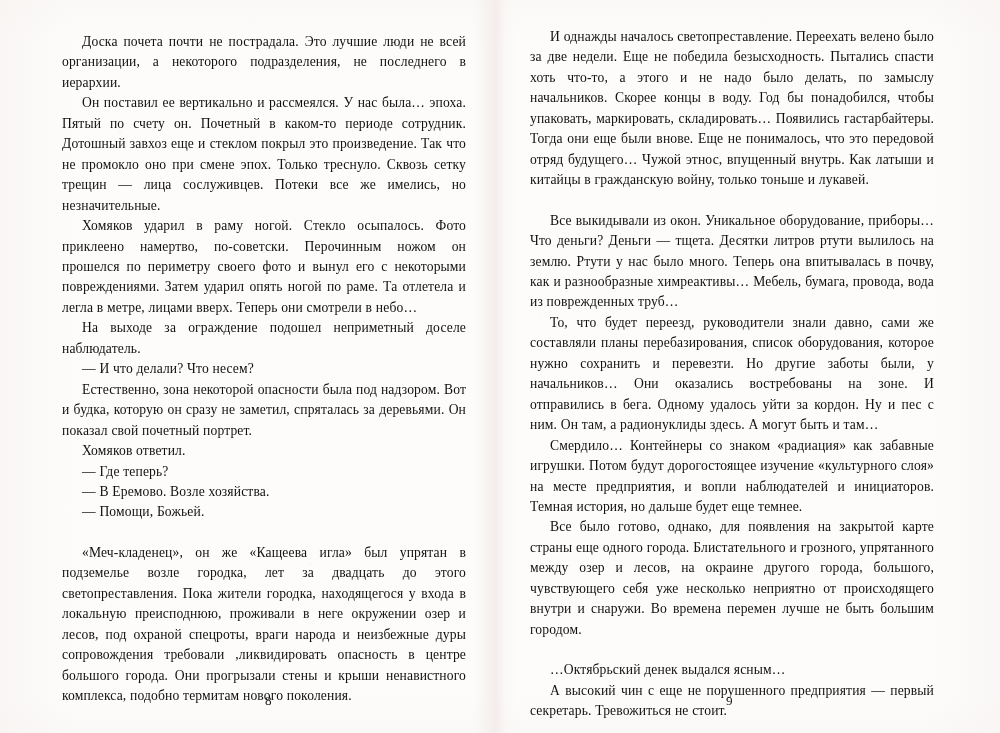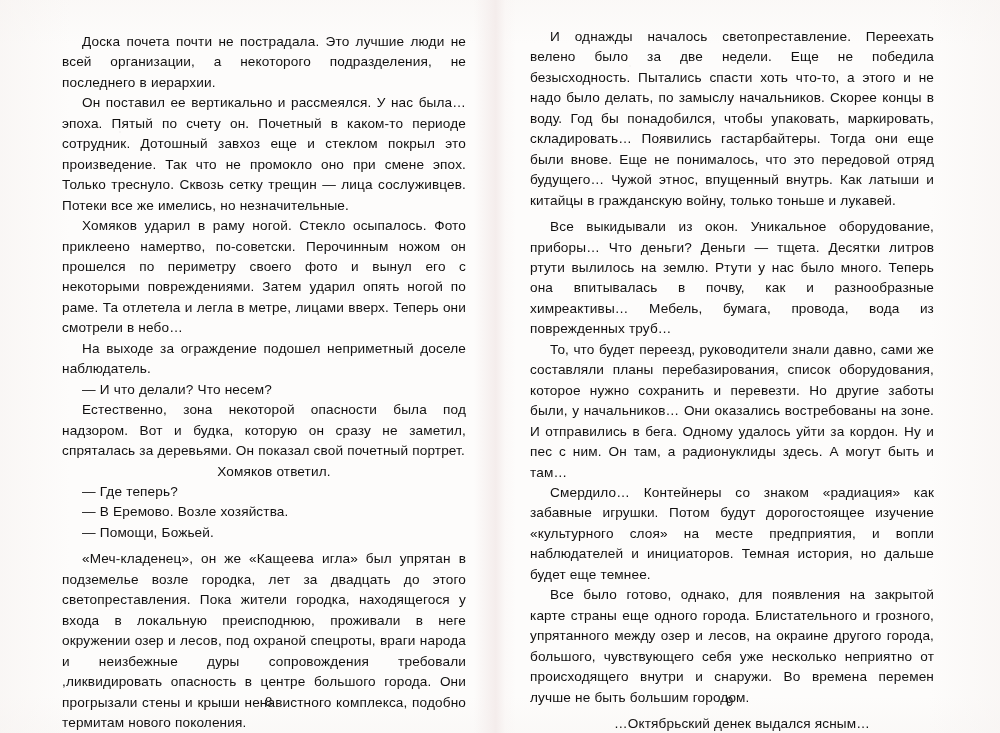--- a/index.html
+++ b/index.html
@@ -9,21 +9,21 @@
     background: #ffffff;
   }
 
   .scan {
     position: relative;
     width: 1000px;
     height: 733px;
     margin: 0;
     background: #fdfcfb;
     overflow: hidden;
-    font-family: Liberation Sans, sans-serif;
+    font-family: Liberation Serif, serif;
     color: #111010;
   }
 
   
   .paper-tint {
     position: absolute;
     inset: 0;
     background:
       linear-gradient(90deg,
         rgba(246,242,240,0.55) 0%,
@@ -86,31 +86,31 @@
     width: 404px;
   }
 
   .textblock p {
     margin: 0;
     text-indent: 20px;
   }
 
   
   .textblock p.gap-before {
-    margin-top: 6px;
+    margin-top: 20px;
   }
 
   
   .textblock p.dialogue {
     text-align: left;
     text-indent: 20px;
   }
 
   .textblock p.short {
-    text-align: center;
+    text-align: left;
   }
 
   .folio {
     position: absolute;
     bottom: 24px;
     font-size: 13.2px;
     color: #1a1818;
     letter-spacing: 0.02em;
   }
 

